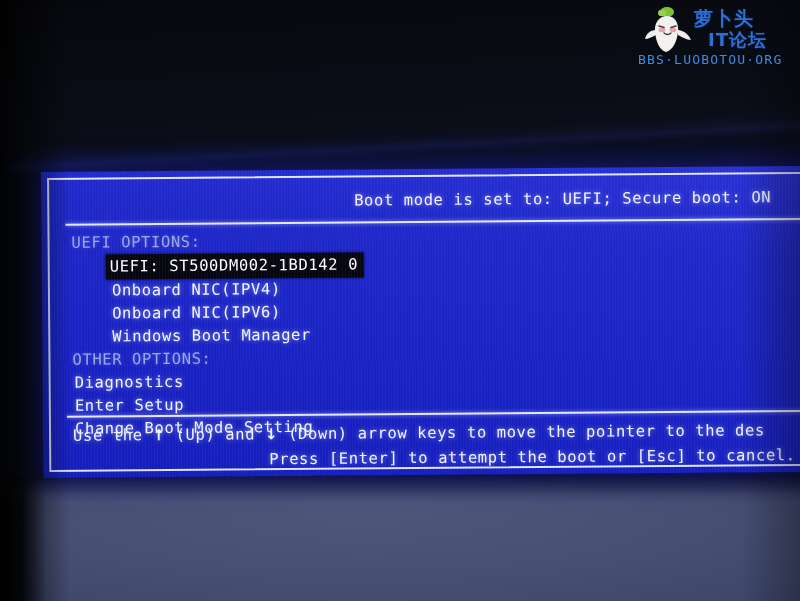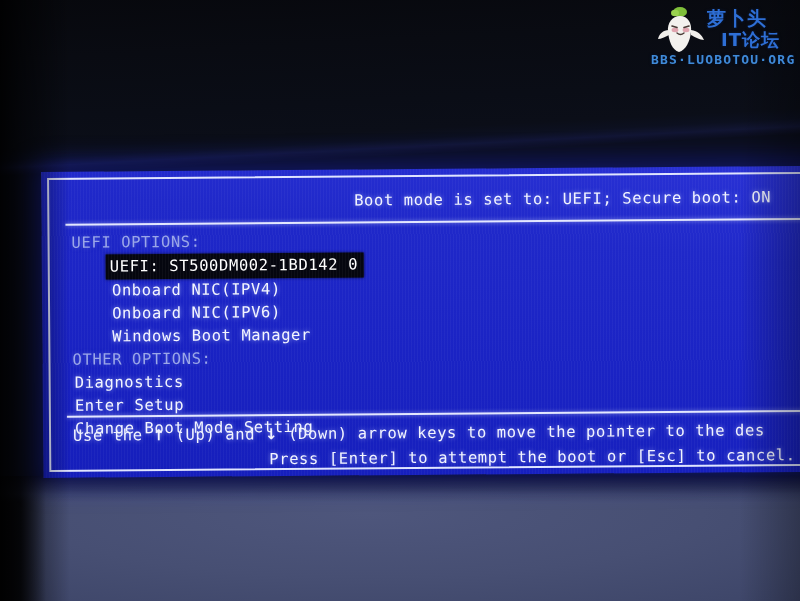--- a/index.html
+++ b/index.html
@@ -187,21 +187,21 @@
   }
   .arrow-key {
     font-family: "DejaVu Sans", sans-serif;
     font-weight: bold;
     font-size: 15px;
   }
 
   
   .watermark {
     position: absolute;
-    right: 3px;
+    right: 16px;
     top: 4px;
     width: 148px;
     height: 68px;
     pointer-events: none;
   }
   .wm-mascot {
     position: absolute;
     left: 6px;
     top: 2px;
     width: 52px;
@@ -224,21 +224,21 @@
     padding-left: 14px;
     font-size: 18px;
     text-align: center;
   }
   .wm-url {
     position: absolute;
     left: 2px;
     top: 48px;
     font-family: "DejaVu Sans Mono", "Liberation Mono", monospace;
     font-size: 13px;
-    font-weight: bold;
+    font-weight: normal;
     color: #3f8ad8;
     letter-spacing: 1.2px;
     text-shadow: 0 0 3px rgba(5,20,50,.9);
     text-align: center;
   }
 </style>
 </head>
 <body>
 
 <div id="screenshot">

